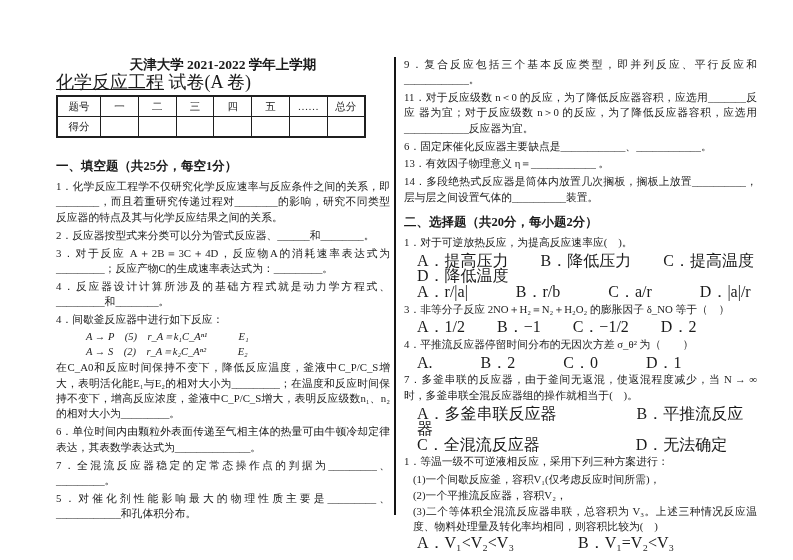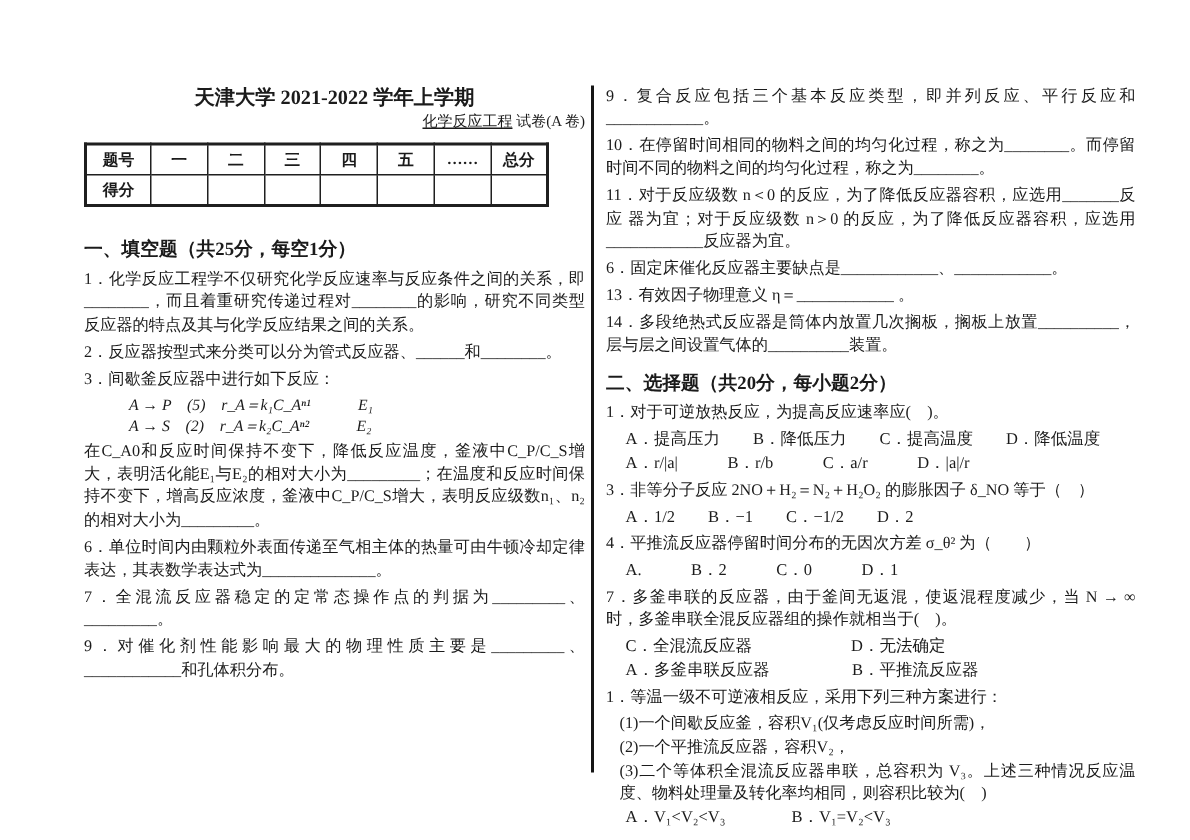--- a/index.html
+++ b/index.html
@@ -3,33 +3,33 @@
 <meta charset="utf-8">
 <style>
   html,body{margin:0;padding:0;background:#ffffff;}
   .sheet{position:relative;width:793px;height:560px;background:#ffffff;overflow:hidden;
          font-family:"Liberation Serif","DejaVu Serif",serif;color:#1b1b1b;}
   .col{position:absolute;top:54px;}
   .col-left{left:56px;width:334px;}
   .col-right{left:404px;width:353px;}
   .divider{position:absolute;left:394px;top:57px;width:2px;height:458px;background:#151515;}
   .title{text-align:center;font-weight:bold;font-size:13.5px;line-height:17px;margin:2px 0 0 0;font-family:Liberation Serif, serif;}
-  .subtitle{text-align:right;font-size:10px;line-height:16px;margin:1px 0 5px 0;}
+  .subtitle{text-align:left;font-size:18px;line-height:16px;margin:1px 0 5px 0;}
   .subtitle .u{text-decoration:underline;}
   table.score{border-collapse:collapse;border:2px solid #1f1f1f;width:310px;table-layout:fixed;}
   table.score td{border:1px solid #1f1f1f;height:19px;text-align:center;vertical-align:middle;
-                 font-size:10.5px;font-weight:bold;padding:0;}
+                 font-size:10.5px;font-weight:normal;padding:0;}
   table.score td.lbl{width:42px;}
   .sec{font-weight:bold;font-size:12.5px;line-height:16px;margin:0 0 5px 0;}
   .sec-fill{margin-top:20px;}
   .sec-choice{margin-top:9px;}
   .q{font-size:10.8px;line-height:15.4px;margin:2.5px 0;text-align:justify;}
   .cont{font-size:10.8px;line-height:15.4px;margin:1px 0;text-align:justify;}
   .eq{font-size:10.5px;line-height:14.5px;margin:0 0 0 30px;font-style:italic;}
-  .opt{font-size:11px;line-height:15px;margin:1px 0 1px 13px;}
+  .opt{font-size:16px;line-height:15px;margin:1px 0 1px 13px;}
   .sub{font-size:10.8px;line-height:15px;margin:1px 0 1px 9px;text-align:justify;}
 </style>
 </head>
 <body>
 
 <div class="sheet">
 
   <div class="divider"></div>
 
   <div class="col col-left">
@@ -57,48 +57,49 @@
         <td></td>
         <td></td>
         <td></td>
       </tr>
     </tbody>
       </table>
 
     <div class="sec sec-fill">一、填空题（共25分，每空1分）</div>
     <p class="q">1．化学反应工程学不仅研究化学反应速率与反应条件之间的关系，即________，而且着重研究传递过程对________的影响，研究不同类型反应器的特点及其与化学反应结果之间的关系。</p>
     <p class="q">2．反应器按型式来分类可以分为管式反应器、______和________。</p>
-    <p class="q">3．间歇釜反应器中进行如下反应：</p>
+    <p class="q">3．对于反应 A＋2B＝3C＋4D，反应物A的消耗速率表达式为_________；反应产物C的生成速率表达式为：_________。</p>
+    <p class="q">4．反应器设计计算所涉及的基础方程式就是动力学方程式、_________和________。</p>
+    <p class="q">4．间歇釜反应器中进行如下反应：</p>
     <p class="eq">A → P　(5)　r_A＝k₁C_Aⁿ¹　　　E₁</p>
     <p class="eq">A → S　(2)　r_A＝k₂C_Aⁿ²　　　E₂</p>
     <p class="cont">在C_A0和反应时间保持不变下，降低反应温度，釜液中C_P/C_S增大，表明活化能E₁与E₂的相对大小为_________；在温度和反应时间保持不变下，增高反应浓度，釜液中C_P/C_S增大，表明反应级数n₁、n₂的相对大小为_________。</p>
     <p class="q">6．单位时间内由颗粒外表面传递至气相主体的热量可由牛顿冷却定律表达，其表数学表达式为______________。</p>
     <p class="q">7．全混流反应器稳定的定常态操作点的判据为_________、_________。</p>
-    <p class="q">9．对催化剂性能影响最大的物理性质主要是_________、____________和孔体积分布。</p>
+    <p class="q">5．对催化剂性能影响最大的物理性质主要是_________、____________和孔体积分布。</p>
   </div>
 
   <div class="col col-right">
     <p class="q">9．复合反应包括三个基本反应类型，即并列反应、平行反应和____________。</p>
-    <p class="q">10．在停留时间相同的物料之间的均匀化过程，称之为________。而停留时间不同的物料之间的均匀化过程，称之为________。</p>
     <p class="q">11．对于反应级数 n＜0 的反应，为了降低反应器容积，应选用_______反应 器为宜；对于反应级数 n＞0 的反应，为了降低反应器容积，应选用____________反应器为宜。</p>
     <p class="q">6．固定床催化反应器主要缺点是____________、____________。</p>
     <p class="q">13．有效因子物理意义 η＝____________ 。</p>
     <p class="q">14．多段绝热式反应器是筒体内放置几次搁板，搁板上放置__________，层与层之间设置气体的__________装置。</p>
 
     <div class="sec sec-choice">二、选择题（共20分，每小题2分）</div>
     <p class="q">1．对于可逆放热反应，为提高反应速率应(　)。</p>
     <p class="opt">A．提高压力　　B．降低压力　　C．提高温度　　D．降低温度</p>
     <p class="opt">A．r/|a|　　　B．r/b　　　C．a/r　　　D．|a|/r</p>
     <p class="q">3．非等分子反应 2NO＋H₂＝N₂＋H₂O₂ 的膨胀因子 δ_NO 等于（　）</p>
     <p class="opt">A．1/2　　B．−1　　C．−1/2　　D．2</p>
     <p class="q">4．平推流反应器停留时间分布的无因次方差 σ_θ² 为（　　）</p>
     <p class="opt">A.　　　B．2　　　C．0　　　D．1</p>
     <p class="q">7．多釜串联的反应器，由于釜间无返混，使返混程度减少，当 N → ∞ 时，多釜串联全混反应器组的操作就相当于(　)。</p>
+    <p class="opt">A．多釜串联反应器　　　　　B．平推流反应器</p>
     <p class="opt">C．全混流反应器　　　　　　D．无法确定</p>
-    <p class="opt">A．多釜串联反应器　　　　　B．平推流反应器</p>
     <p class="q">1．等温一级不可逆液相反应，采用下列三种方案进行：</p>
     <p class="sub">(1)一个间歇反应釜，容积V₁(仅考虑反应时间所需)，</p>
     <p class="sub">(2)一个平推流反应器，容积V₂，</p>
     <p class="sub">(3)二个等体积全混流反应器串联，总容积为 V₃。上述三种情况反应温度、物料处理量及转化率均相同，则容积比较为(　)</p>
     <p class="opt">A．V₁&lt;V₂&lt;V₃　　　　B．V₁=V₂&lt;V₃</p>
   </div>
 
 </div>
 
 </body></html>

